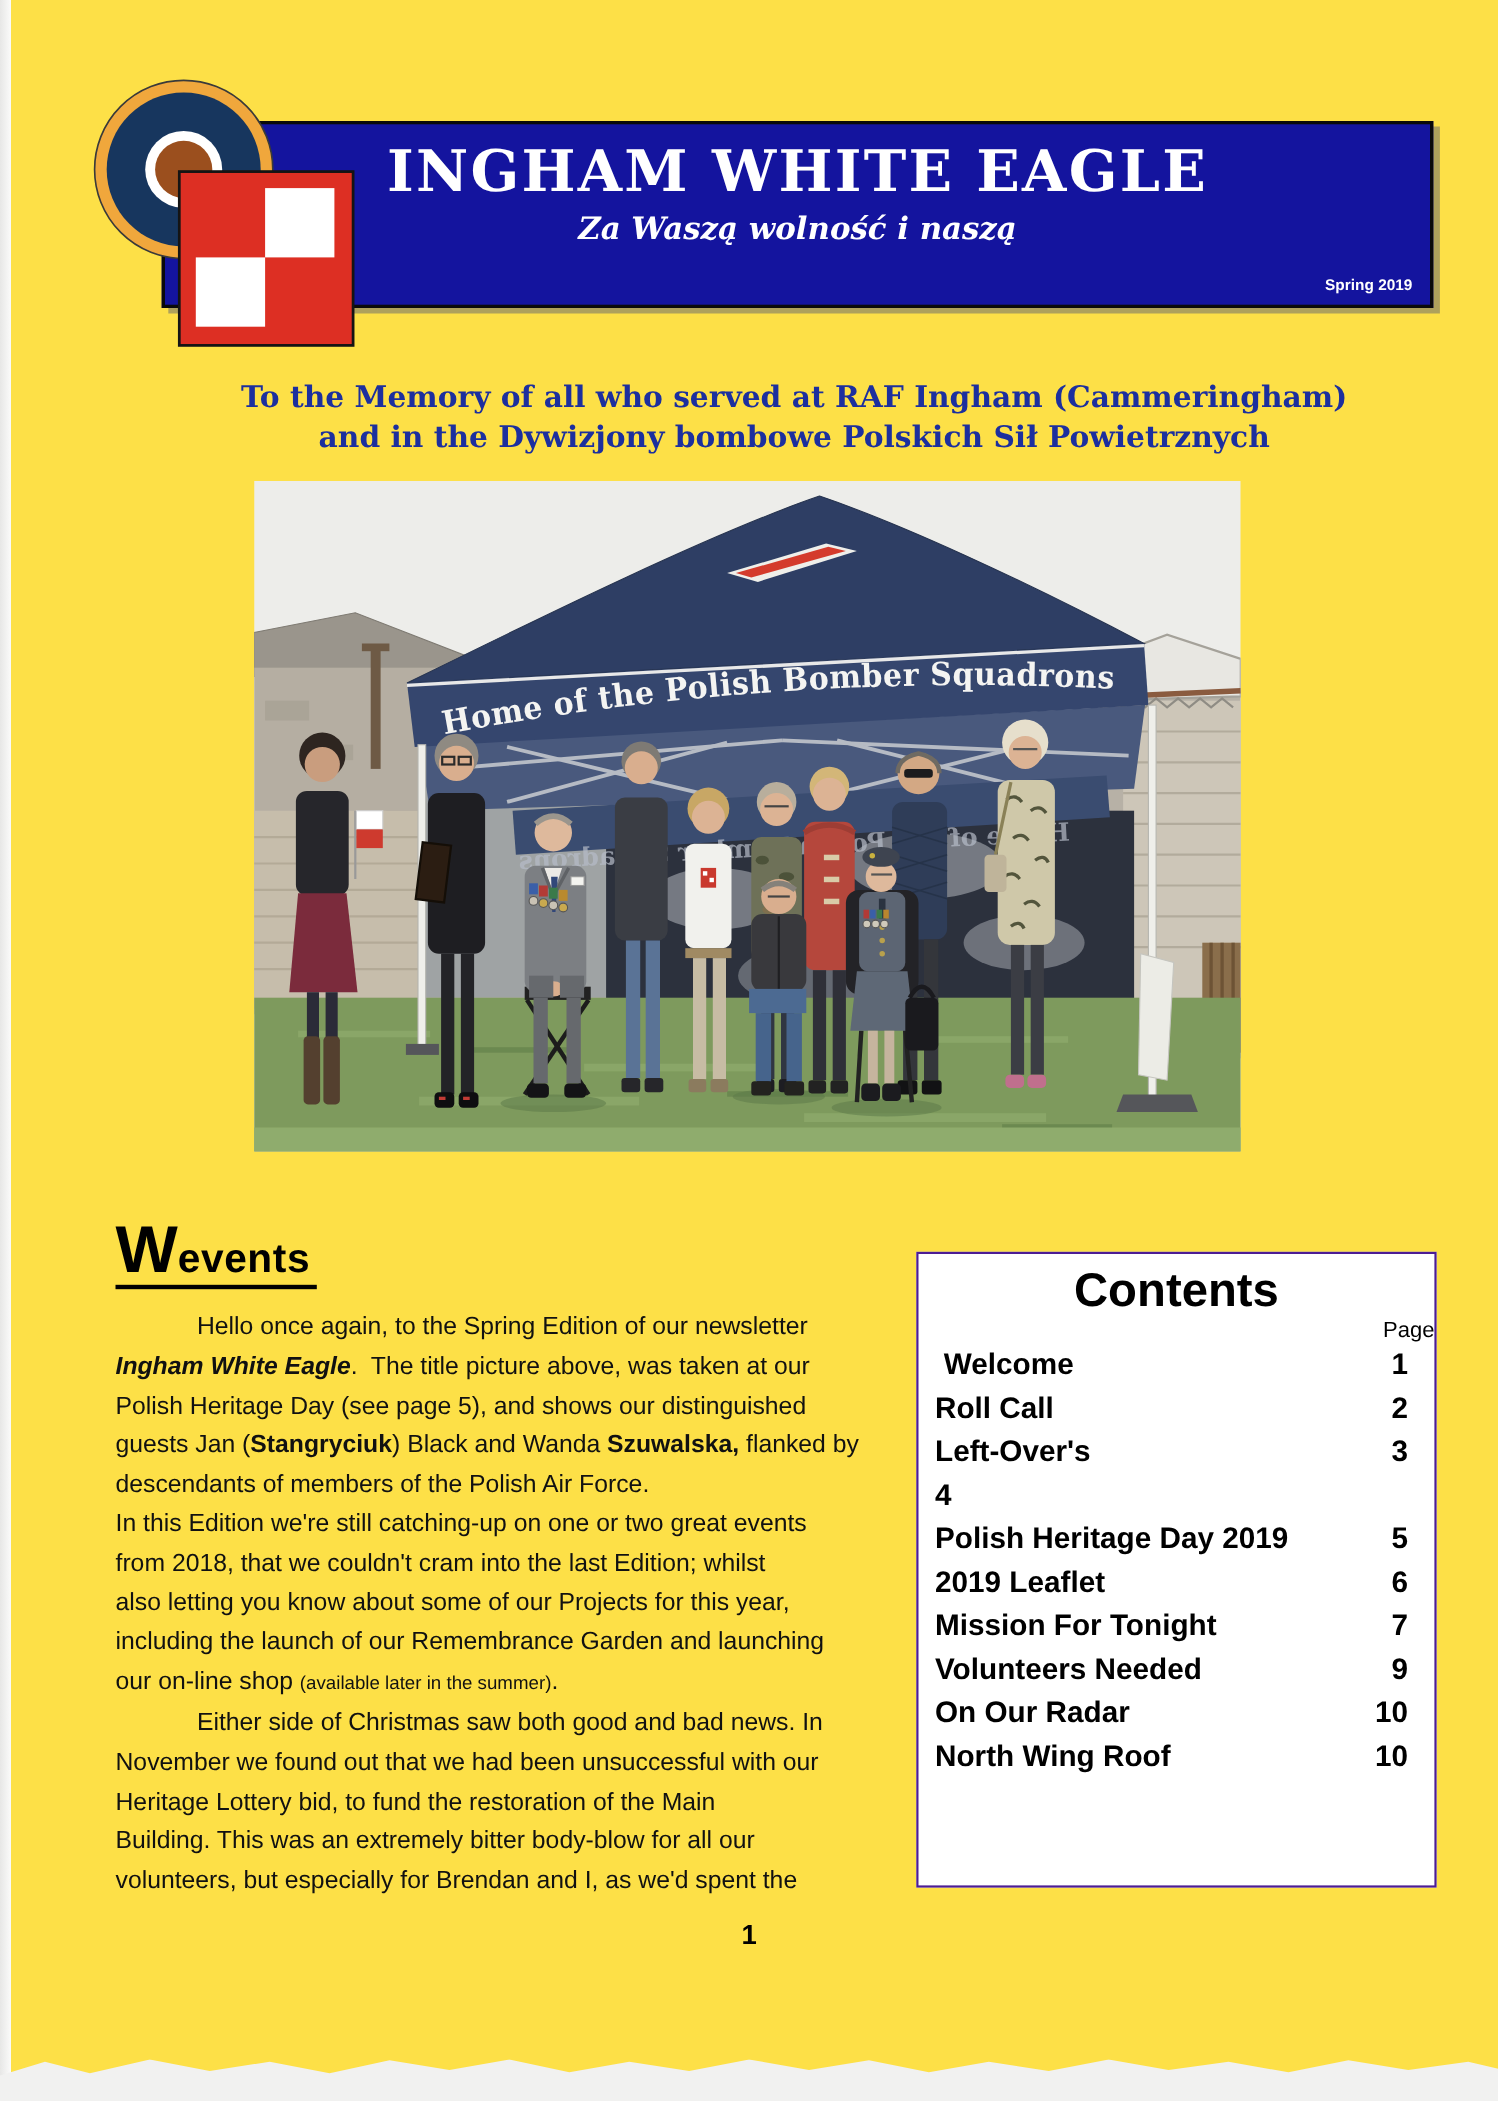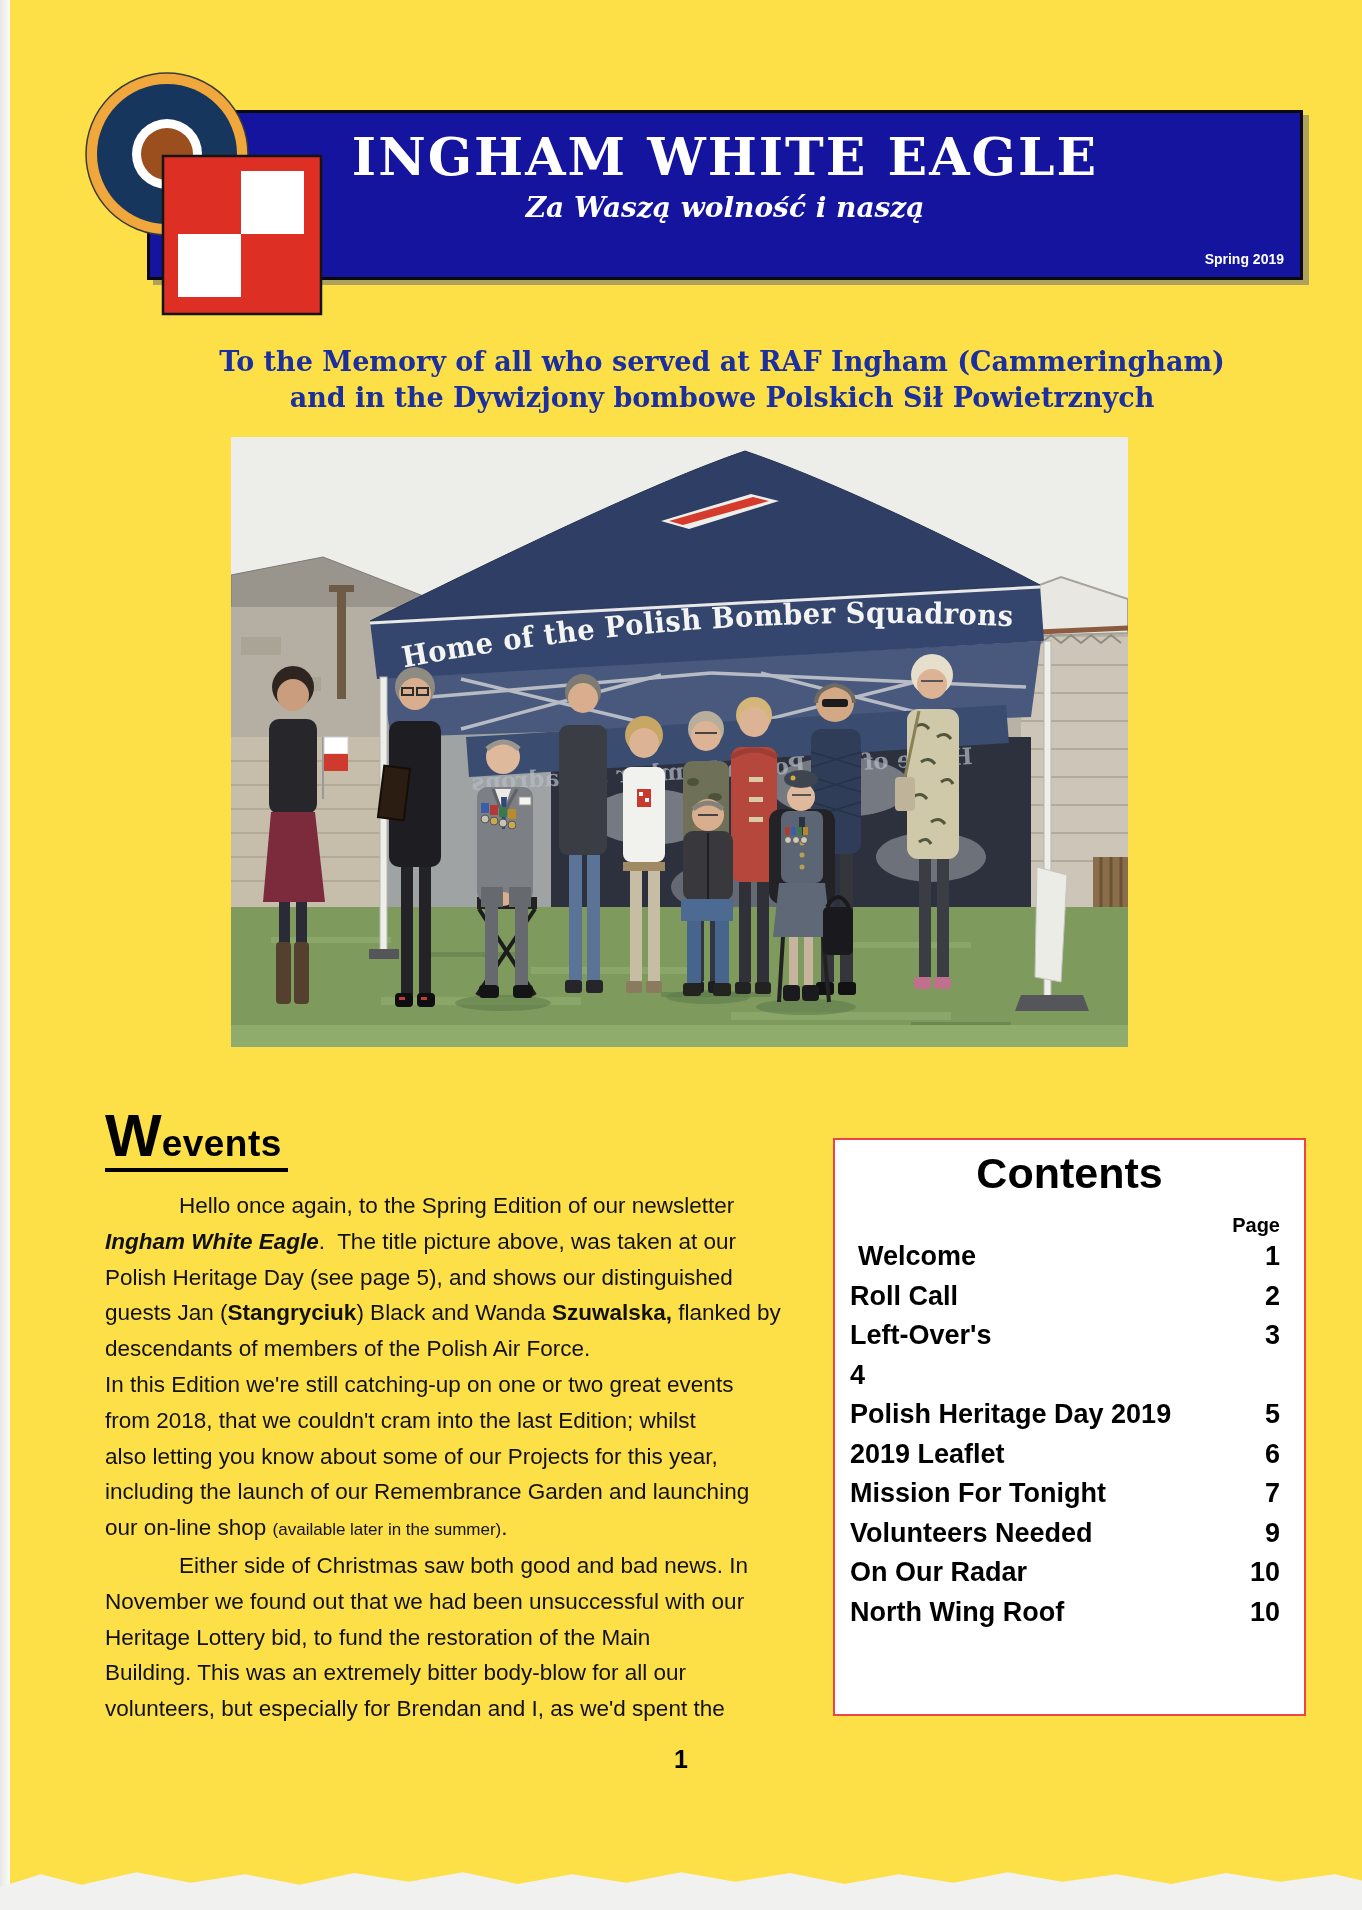--- a/index.html
+++ b/index.html
@@ -36,23 +36,23 @@
   .bodytext{position:absolute;left:105px;top:1188px;width:690px;
             font-size:22.5px;line-height:35.8px;color:#111;}
   .bline{white-space:nowrap;}
   .bline.ind{text-indent:74px;}
   .seg-n{font-weight:normal;}
   .seg-b{font-weight:bold;}
   .seg-bi{font-weight:bold;font-style:italic;}
   .seg-sm{font-size:17px;}
   
   .contents{position:absolute;left:833px;top:1138px;width:473px;height:578px;
-            border:2px solid #ef4444;box-sizing:border-box;background:#fff;}
+            border:2px solid #4c1d95;box-sizing:border-box;background:#fff;}
   .contents-title{margin-top:8px;text-align:center;font-weight:bold;font-size:43px;line-height:50px;}
-  .contents-pagelbl{margin-top:16px;text-align:right;padding-right:24px;font-size:20px;font-weight:700;}
+  .contents-pagelbl{margin-top:0;text-align:right;font-size:20px;font-weight:400;}
   .contents-list{margin-top:4px;}
   .contents-row{display:flex;justify-content:space-between;align-items:baseline;
                 padding:0 24px 0 15px;height:39.5px;font-weight:bold;font-size:27px;}
   .contents-row:first-child .c-label{padding-left:8px;}
   
   .page-num{position:absolute;left:0;right:0;top:1745px;text-align:center;
             font-size:25px;font-weight:bold;}
 </style>
 </head>
 <body>

